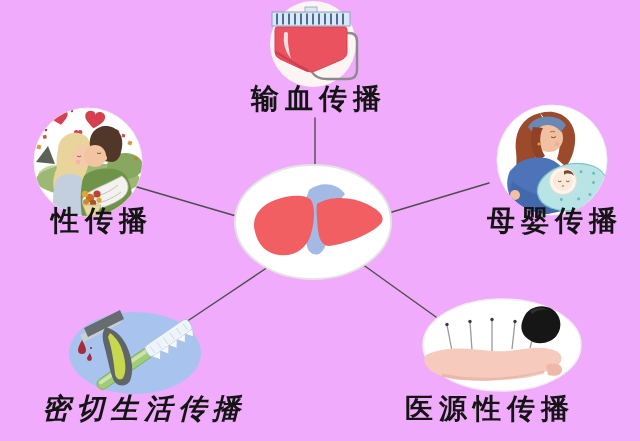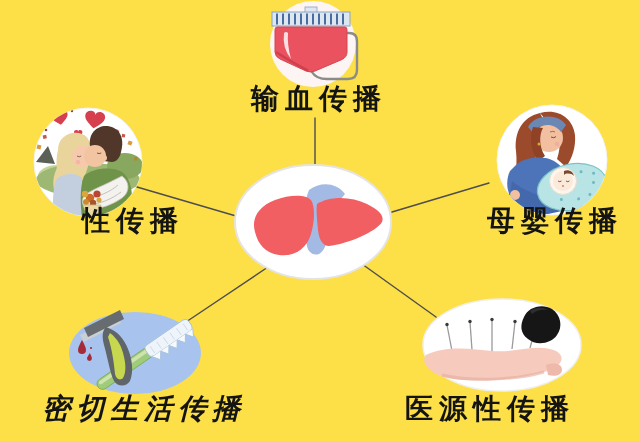--- a/index.html
+++ b/index.html
@@ -1,28 +1,28 @@
 <!DOCTYPE html>
 <html><head>
 <meta charset="utf-8">
 <style>
   html,body{margin:0;padding:0;background:#ffffff;}
   .canvas{
-    position:relative;width:640px;height:441px;background:#fde047;
+    position:relative;width:640px;height:441px;background:#f0abfc;
     overflow:hidden;font-family:"DejaVu Sans",sans-serif;
   }
   .connectors{position:absolute;left:0;top:0;}
   .node{position:absolute;}
   .node svg{display:block;}
   .label{
     position:absolute;font-weight:700;font-size:28px;letter-spacing:6px;
     color:#141414;text-align:center;white-space:nowrap;line-height:1.1;
   }
   .label-top{left:199px;top:84px;width:240px;}
-  .label-left{left:4px;top:206px;width:180px;text-align:right;}
+  .label-left{left:12px;top:206px;width:180px;}
   .label-right{left:445px;top:206px;width:220px;}
   .label-bl{left:24px;top:394px;width:240px;font-style:italic;}
   .label-br{left:370px;top:394px;width:240px;}
   .icon-top{left:253px;top:0px;}
   .icon-center{left:229px;top:160px;}
   .icon-left{left:28px;top:106px;}
   .icon-right{left:488px;top:103px;}
   .icon-bl{left:60px;top:295px;}
   .icon-br{left:412px;top:295px;}
 </style>

